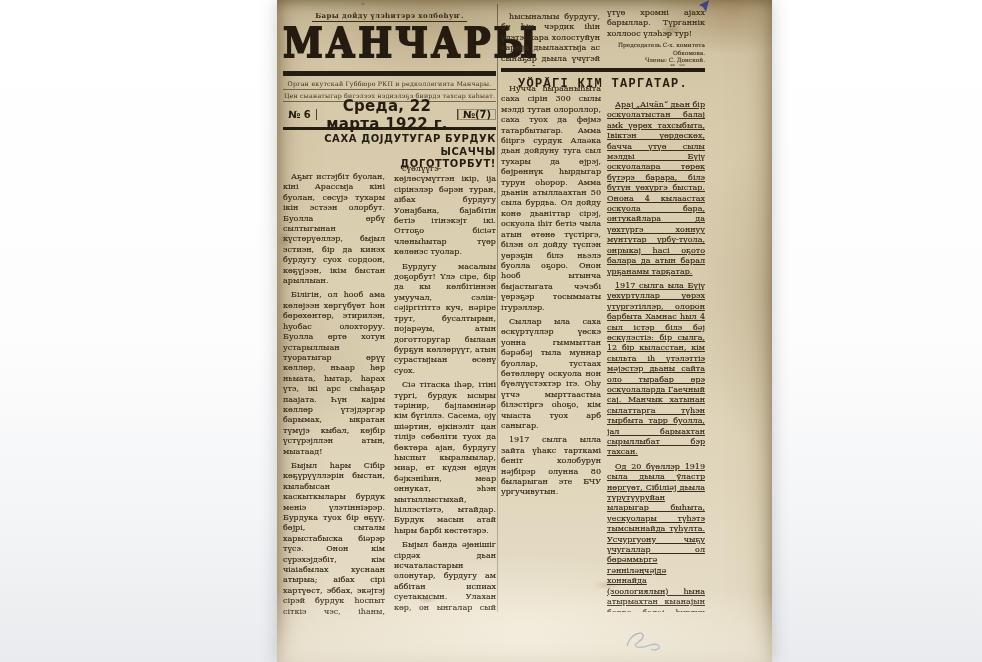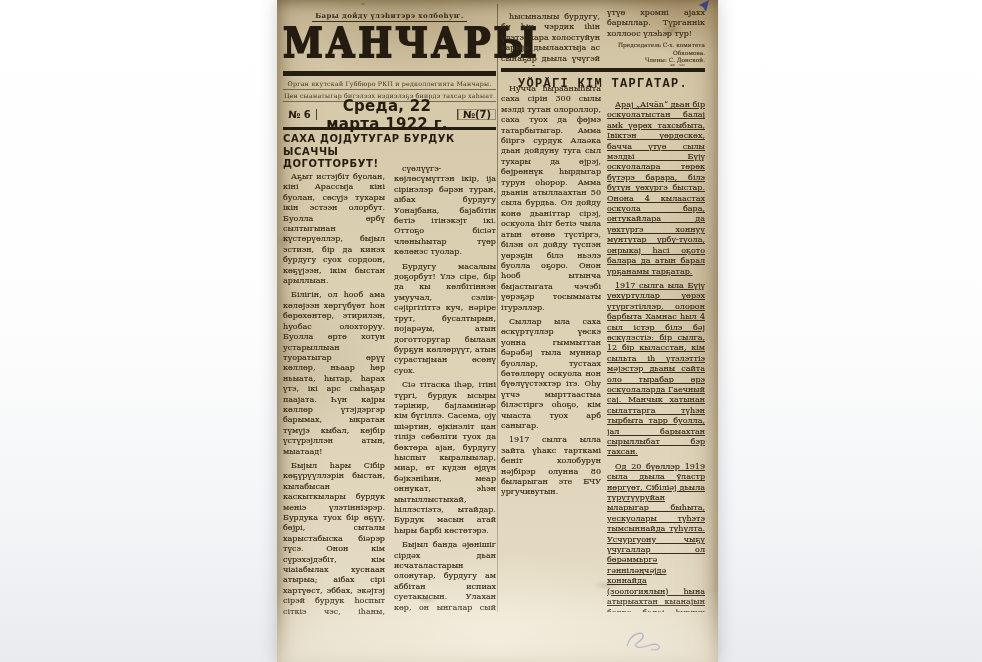--- a/index.html
+++ b/index.html
@@ -3,21 +3,21 @@
 <meta charset="utf-8">
 <style>
   html,body{margin:0;padding:0;width:982px;height:662px;overflow:hidden;}
   body{
     font-family:"DejaVu Serif", serif;
     background:linear-gradient(180deg,#ffffff 0%,#fdfdfd 50%,#f4f5f7 78%,#e9ebee 100%);
   }
   .stage{position:relative;width:982px;height:662px;}
   
   .paper{
-    position:absolute;left:277px;top:0;width:441px;height:662px;
+    position:absolute;left:277px;top:0;width:495px;height:662px;
     background:
       radial-gradient(ellipse 120px 60px at 92% 2%, rgba(140,108,58,.38), transparent 70%),
       radial-gradient(ellipse 180px 90px at 30% 3%, rgba(125,98,52,.22), transparent 70%),
       radial-gradient(ellipse 140px 220px at 100% 45%, rgba(120,95,55,.17), transparent 70%),
       radial-gradient(ellipse 160px 120px at 4% 55%, rgba(120,95,55,.15), transparent 70%),
       radial-gradient(ellipse 260px 120px at 50% 97%, rgba(252,248,236,.6), transparent 75%),
       linear-gradient(180deg,#cdbf9e 0%,#d6c9aa 14%,#dcd0b3 42%,#e0d6bc 72%,#e7dfc9 100%);
     box-shadow:
       0 0 16px rgba(60,60,70,.25),
       inset 0 10px 14px -8px rgba(95,75,40,.55),
@@ -52,21 +52,21 @@
   .organ{top:80px;border-bottom:1px solid rgba(55,42,25,.6);padding-bottom:2px;}
   .price{top:92px;border-bottom:1px solid rgba(55,42,25,.6);padding-bottom:2px;}
   .daterow{position:absolute;top:104px;width:100%;height:21px;display:flex;align-items:center;
     font-family:"DejaVu Sans",sans-serif;font-weight:bold;color:#241c10;}
   .daterow .cell-no{width:33px;text-align:center;font-size:10px;
     border-right:1px solid rgba(40,30,16,.8);}
   .daterow .cell-date{flex:1;text-align:center;font-size:15px;letter-spacing:.3px;}
   .daterow .cell-alt{width:38px;text-align:center;font-size:10px;
     border-left:1px solid rgba(40,30,16,.8);box-shadow:inset 0 0 0 1px rgba(40,30,16,.35);}
   .thickrule{position:absolute;top:127px;width:100%;height:3px;background:#241d12;}
-  .lhead{position:absolute;top:133px;width:100%;text-align:left;
+  .lhead{position:absolute;top:133px;width:100%;text-align:right;
     font-family:"DejaVu Sans",sans-serif;font-weight:bold;font-size:10px;line-height:12.5px;
     letter-spacing:.6px;color:#241c10;}
   .rhead{position:absolute;top:77px;width:100%;text-align:center;
     font-family:Liberation Mono, monospace;font-weight:bold;font-size:12px;
     letter-spacing:1.3px;color:#241c10;}
   
   .col{position:absolute;overflow:hidden;text-align:justify;
     font-size:8px;line-height:10.4px;color:#3a2d1c;
     text-shadow:0 0 .5px rgba(58,45,28,.55);}
   .col p{margin:4px 0 2px;text-indent:8px;}

